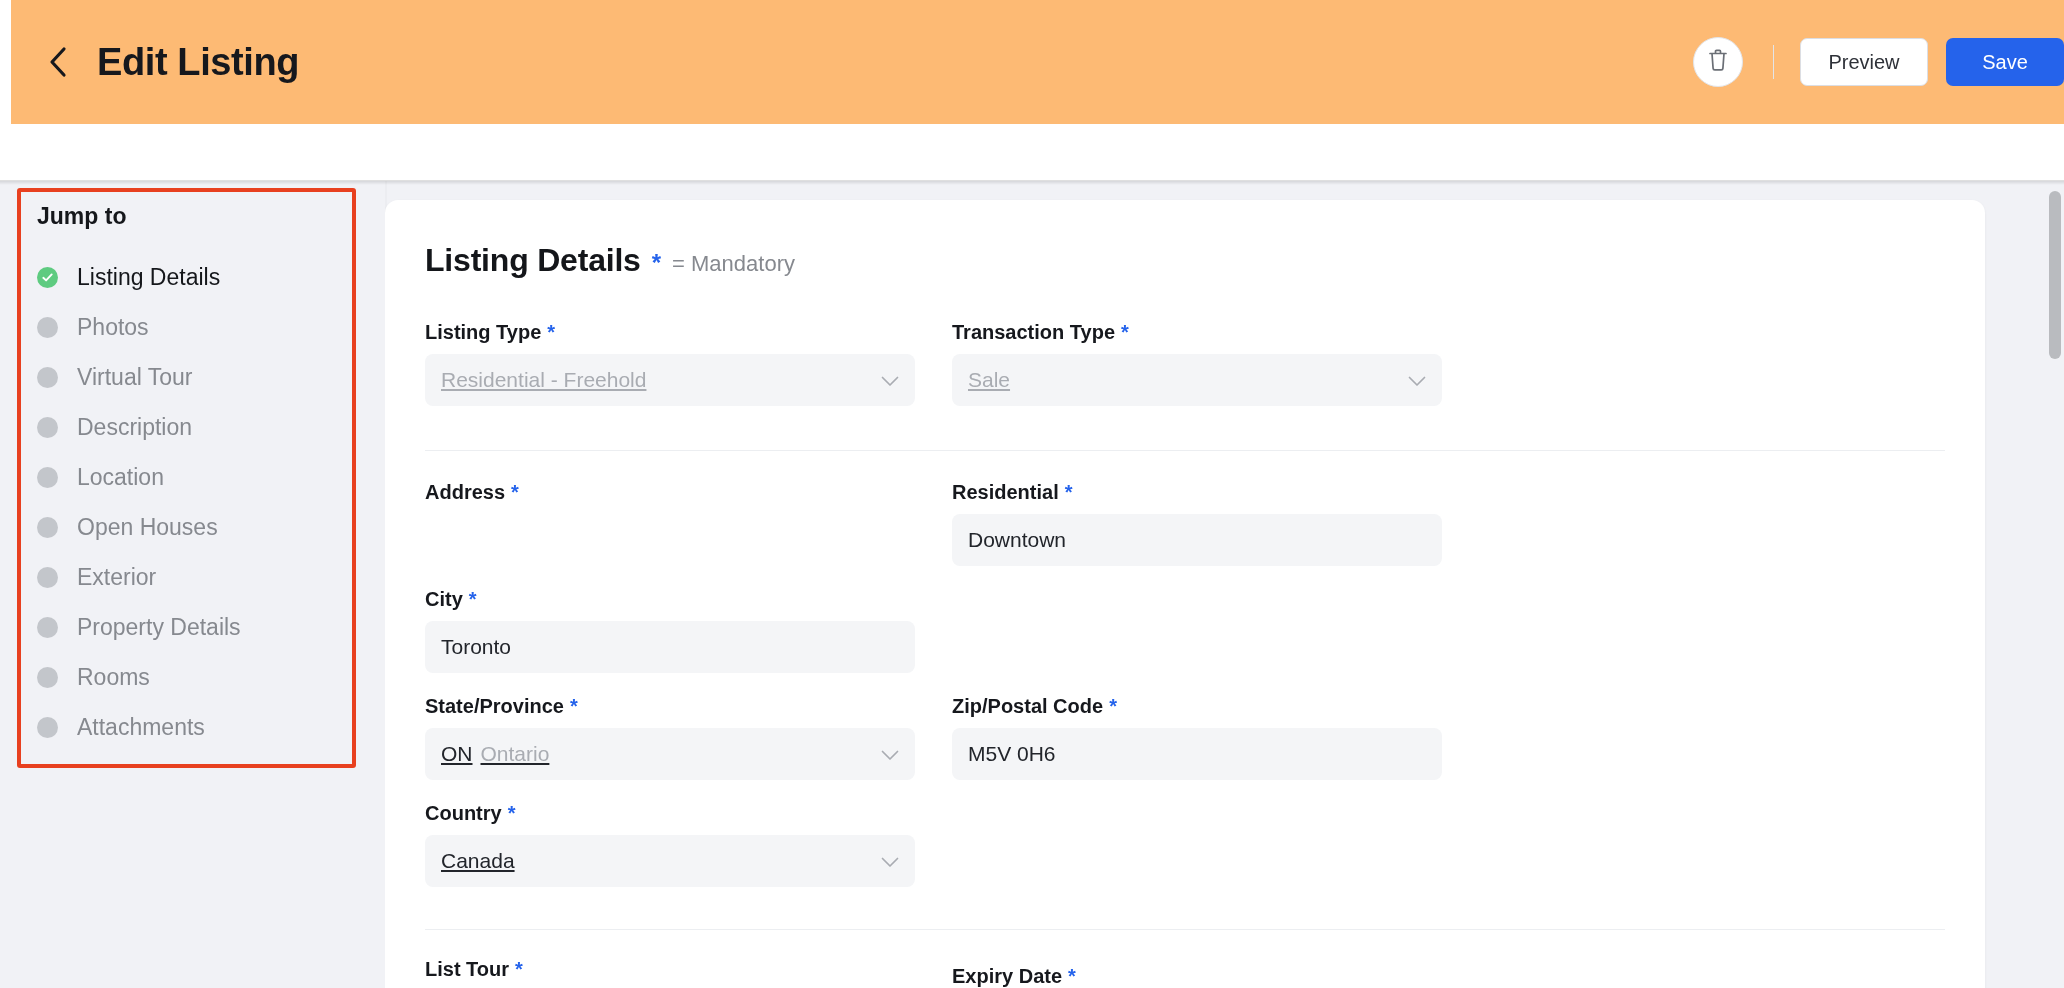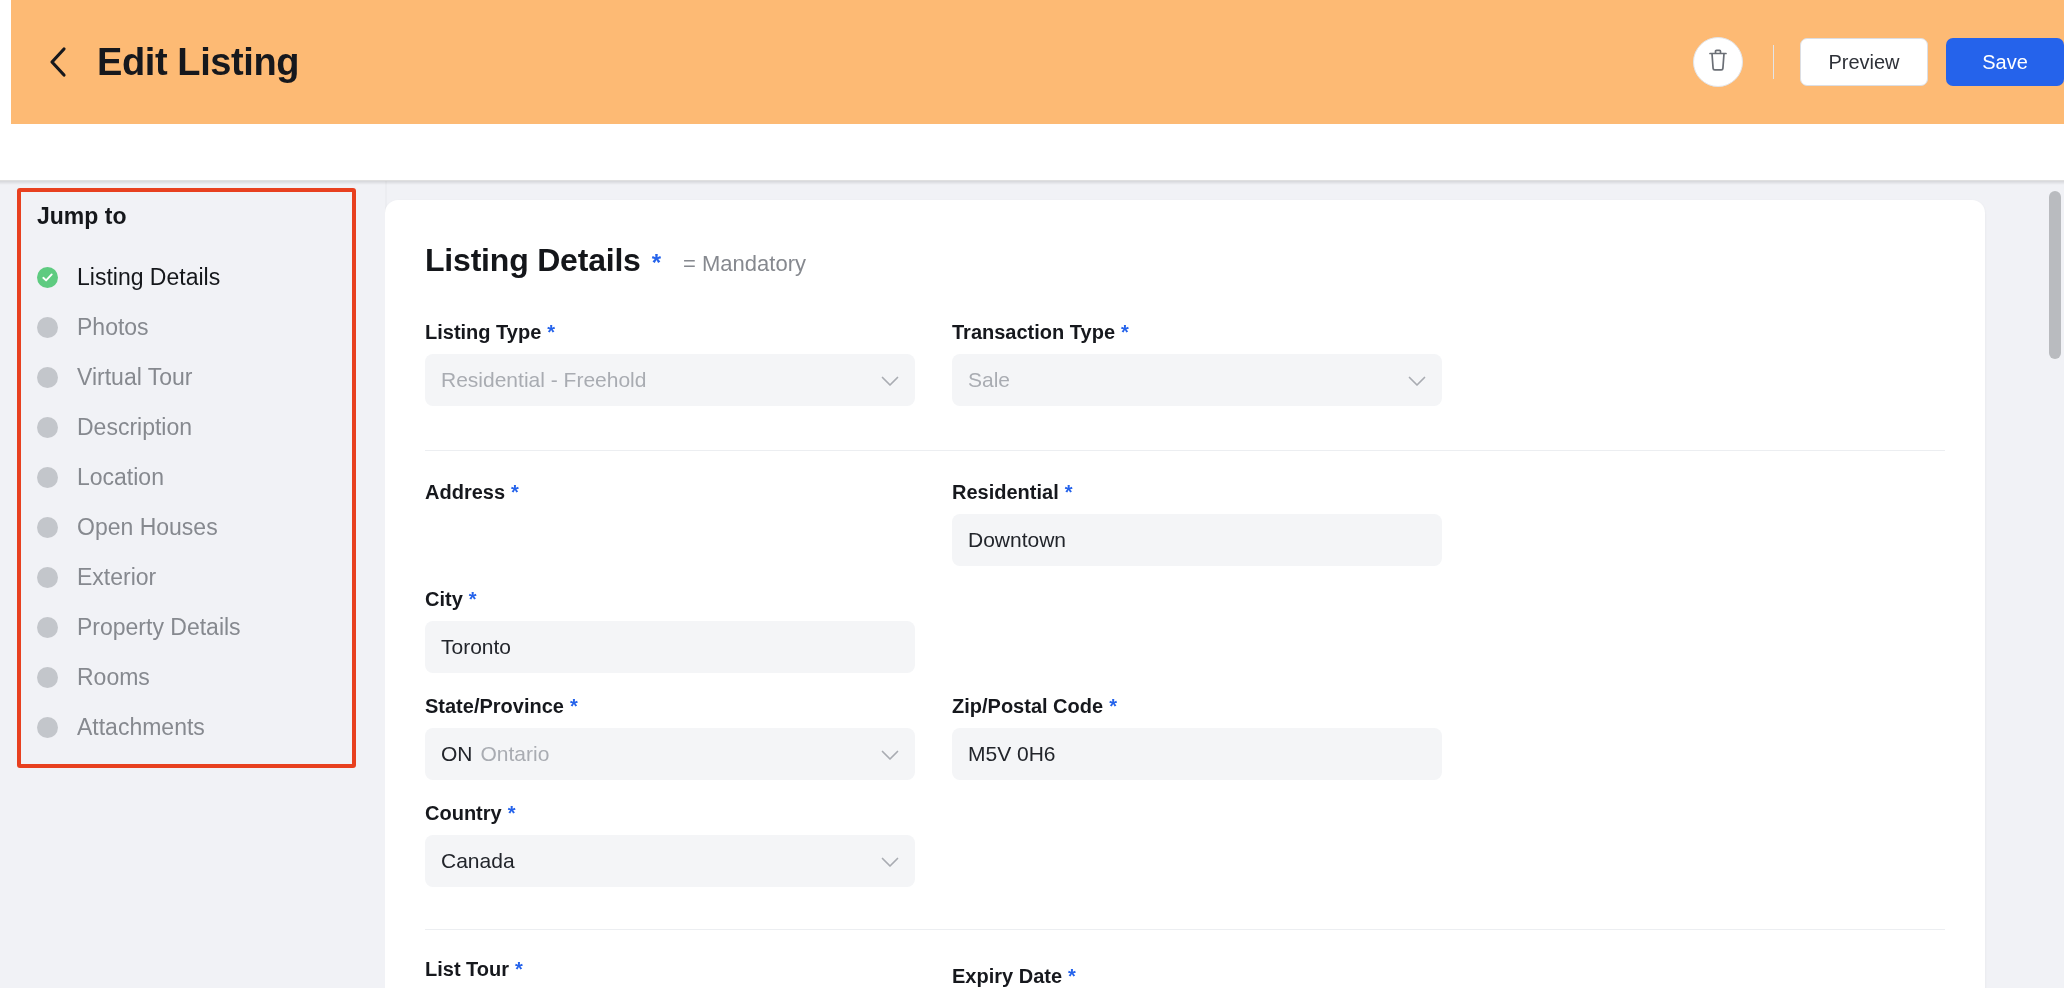--- a/index.html
+++ b/index.html
@@ -116,40 +116,40 @@
     position: absolute; left: 0; top: 19px; width: 1600px; min-height: 900px;
     background: #ffffff; border-radius: 13px;
     box-shadow: 0 1px 3px rgba(16,24,40,0.06);
     padding: 0 40px;
   }
   .section-title-row {
     display: flex; align-items: baseline; gap: 11px; padding-top: 42px; margin-bottom: 42px;
   }
   .section-title { font-size: 32px; font-weight: 700; color: #14161a; letter-spacing: -0.2px; }
   .mand-star { font-size: 24px; color: #2563eb; font-weight: 700; }
-  .mand-text { font-size: 22px; color: #86898f; margin-left: 11px; }
+  .mand-text { font-size: 22px; color: #86898f; }
 
   .form-grid { display: flex; flex-wrap: wrap; }
   .field { margin-bottom: 22px; }
   .col-1 { width: 490px; margin-right: 37px; }
   .col-2 { width: 490px; margin-right: 37px; }
   .col-3 { width: 490px; }
 
   .field-label {
     font-size: 20px; font-weight: 700; color: #16181d; margin-bottom: 10px;
     display: flex; gap: 6px; white-space: nowrap;
   }
   .req { color: #2563eb; font-weight: 700; font-size: 20px; }
 
   .input {
     position: relative; height: 52px; background: #f4f5f7; border-radius: 8px;
     display: flex; align-items: center; padding: 0 16px; font-size: 21px; color: #22252b;
     cursor: text;
   }
-  .input.select { cursor: pointer; padding-right: 46px; }
+  .input.select { cursor: pointer; padding-right: 46px; text-decoration: underline; }
   .input.disabled { color: #a9acb2; }
   .chev {
     position: absolute; right: 16px; top: 50%; transform: translateY(-50%);
     pointer-events: none;
   }
   .subtle { color: #a9acb2; }
   .divider { height: 1px; background: #eceef1; margin: 22px 0 30px 0; width: 100%; }
   .divider.tight { margin: 20px 0 28px 0; }
 
   

